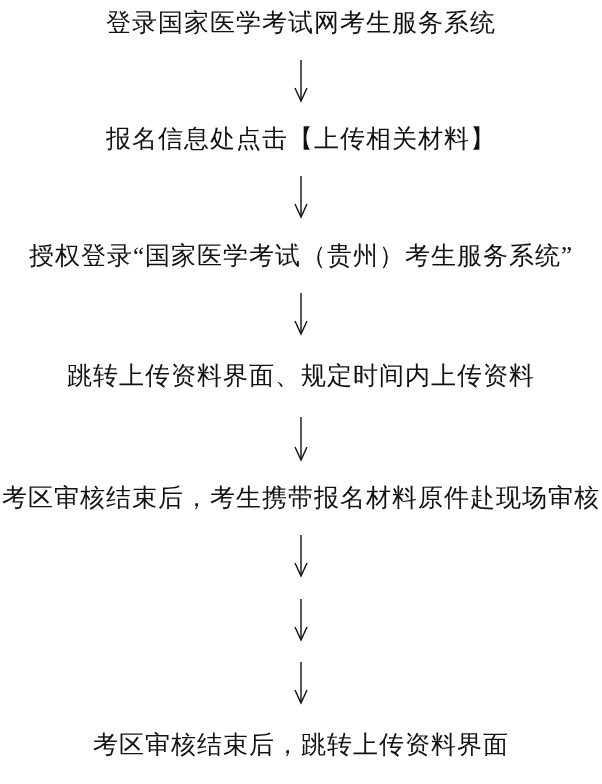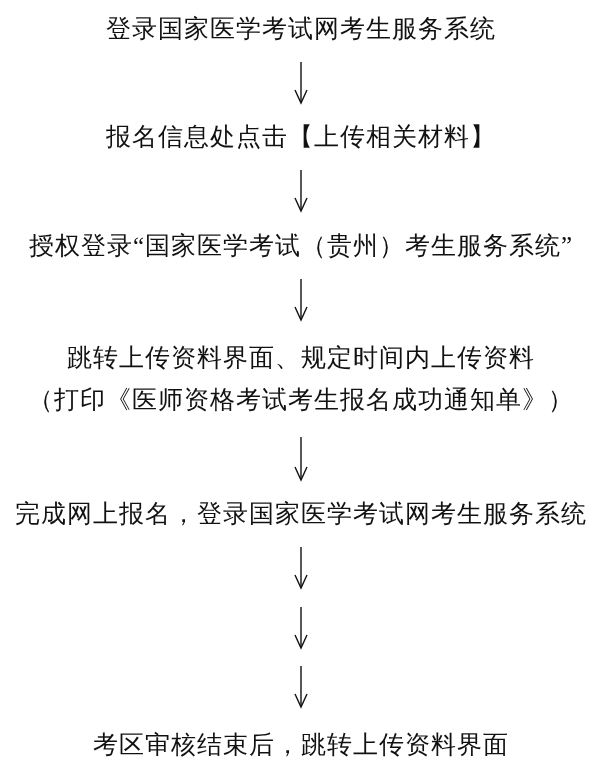--- a/index.html
+++ b/index.html
@@ -13,21 +13,21 @@
     overflow: hidden;
   }
   .flow {
     width: 602px;
     height: 784px;
     box-sizing: border-box;
     display: flex;
     flex-direction: column;
     align-items: center;
     justify-content: space-between;
-    padding: 12px 0 18px 0;
+    padding: 6px 0 18px 0;
     font-family: "Liberation Serif", "DejaVu Serif", serif;
     color: #111111;
   }
   .step {
     font-size: 25px;
     letter-spacing: 1px;
     line-height: 34px;
     text-align: center;
     white-space: nowrap;
     font-weight: 400;
@@ -72,30 +72,29 @@
     <div class="line">授权登录“国家医学考试（贵州）考生服务系统”</div>
   </div>
 
   <svg class="arrow" width="26" height="44" viewBox="0 0 26 44">
     <line x1="13" y1="1" x2="13" y2="41"></line>
     <polyline points="7,29 13,42 19,29"></polyline>
   </svg>
 
   <div class="step two-line">
     <div class="line">跳转上传资料界面、规定时间内上传资料</div>
-    <div class="line">（打印《医师资格考试考生报名成功通知单》）</div>
   </div>
 
   <svg class="arrow" width="26" height="46" viewBox="0 0 26 46">
     <line x1="13" y1="1" x2="13" y2="43"></line>
     <polyline points="7,31 13,44 19,31"></polyline>
   </svg>
 
   <div class="step">
-    <div class="line">完成网上报名，登录国家医学考试网考生服务系统</div>
+    <div class="line">考区审核结束后，考生携带报名材料原件赴现场审核</div>
   </div>
 
   <svg class="arrow" width="26" height="44" viewBox="0 0 26 44">
     <line x1="13" y1="1" x2="13" y2="41"></line>
     <polyline points="7,29 13,42 19,29"></polyline>
   </svg>
 
 
   <svg class="arrow" width="26" height="44" viewBox="0 0 26 44">
     <line x1="13" y1="1" x2="13" y2="41"></line>

